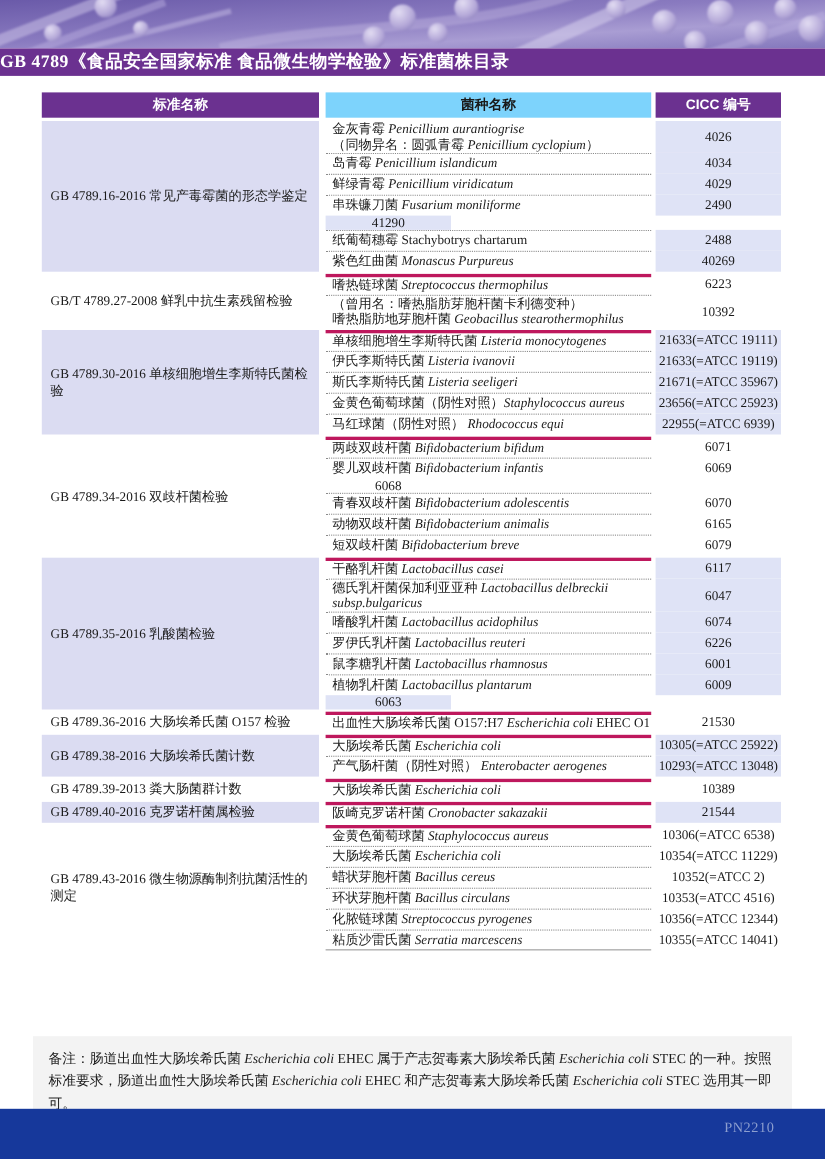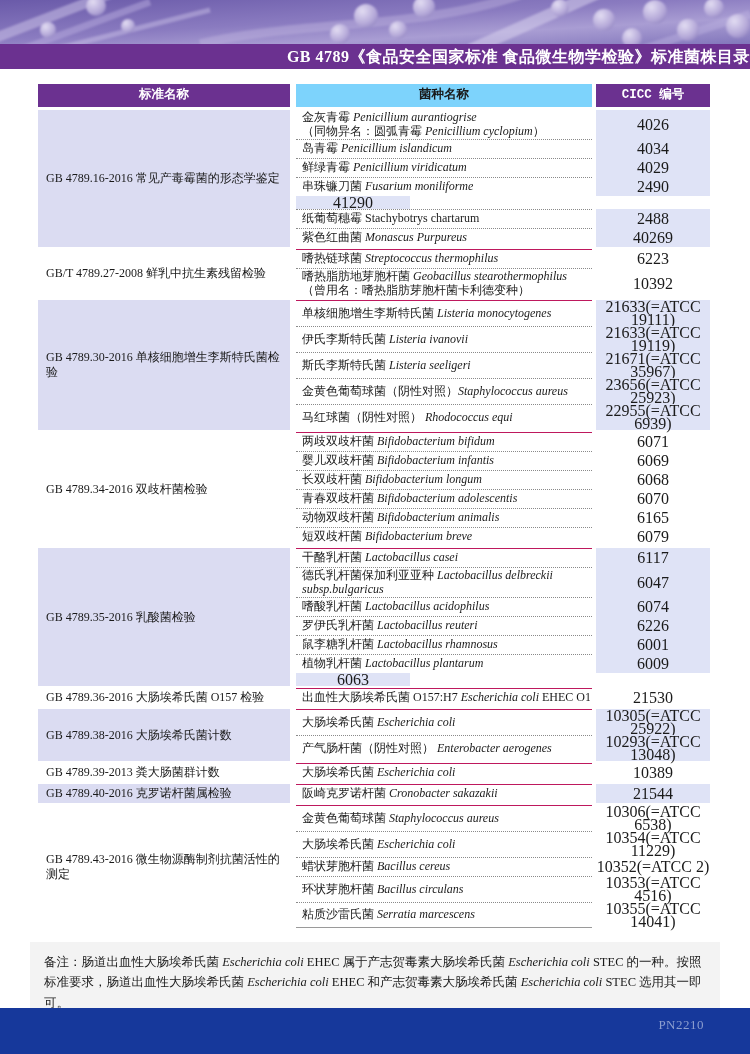--- a/index.html
+++ b/index.html
@@ -1,44 +1,44 @@
 <!DOCTYPE html>
 <html><head>
 <meta charset="utf-8">
 <style>
   html,body{margin:0;padding:0;background:#fff;}
   .page{position:relative;width:750px;height:1054px;background:#fff;overflow:hidden;
         font-family:"Liberation Serif","DejaVu Serif",serif;color:#1a1a1a;}
   .banner{position:absolute;top:0;left:0;width:750px;height:44px;overflow:hidden;}
   .titlebar{position:absolute;top:44px;left:0;width:750px;height:25px;background:#6B3190;
-            color:#fff;text-align:right;font-weight:bold;font-size:16px;line-height:25px;
+            color:#fff;text-align:left;font-weight:bold;font-size:16px;line-height:25px;
             letter-spacing:.5px;}
   .tablewrap{position:absolute;top:84px;left:38px;width:672px;}
   .hdr{display:flex;margin-bottom:3px;}
   .hcell{height:23px;line-height:23px;text-align:center;font-size:12.5px;font-weight:bold;
-         font-family:Liberation Mono, monospace;}
+         font-family:Liberation Sans, sans-serif;}
   .h1{width:252px;background:#6B3190;color:#fff;margin-right:6px;}
   .h2{width:296px;background:#7dd3fc;color:#1a1a1a;margin-right:4px;}
   .h3{width:114px;background:#6B3190;color:#fff;}
   .group{display:flex;margin-bottom:2px;}
   .col1{width:252px;margin-right:6px;display:flex;align-items:center;box-sizing:border-box;
         padding-left:8px;font-size:12px;line-height:15px;}
   .shade1{background:#DBDCF2;}
   .rowsbox{display:flex;flex-direction:column;width:414px;}
   .row{display:flex;}
   .col2{width:296px;margin-right:4px;box-sizing:border-box;padding:1px 2px 1px 6px;
         min-height:19px;display:flex;flex-direction:column;justify-content:center;
         font-size:12px;}
   .row:not(:first-child) .col2{border-top:1px dotted #8a8a8a;}
-  .group:not(:first-child) .row:first-child .col2{border-top:1px solid #be185d;}
+  .group:not(:first-child) .row:first-child .col2{border-top:3px solid #be185d;}
   .group:last-child .row:last-child .col2{border-bottom:1px solid #9a9a9a;}
   .line{line-height:13.5px;white-space:nowrap;overflow:hidden;}
   .lat{font-style:italic;}
   .col3{width:114px;display:flex;align-items:center;justify-content:center;text-align:center;
-        font-size:16px;line-height:13px;}
+        font-size:12px;line-height:13px;}
   .shade3{background:#DFE3F6;}
   .notebox{position:absolute;top:942px;left:30px;width:690px;box-sizing:border-box;
            background:#F3F3F3;padding:10px 14px;font-size:12.5px;line-height:1.62;}
   .footerbar{position:absolute;top:1008px;left:0;width:750px;height:46px;background:#16389B;}
   .pn{position:absolute;top:9px;right:46px;color:#8C9ECF;font-size:13px;letter-spacing:.5px;}
 </style>
 </head>
 <body>
 
 <div class="page">
@@ -145,22 +145,22 @@
           <div class="col1">GB/T 4789.27-2008 鲜乳中抗生素残留检验</div>
           <div class="rowsbox">
             <div class="row">
               <div class="col2">
                 <div class="line"><span>嗜热链球菌 </span><span class="lat">Streptococcus thermophilus</span></div>
               </div>
               <div class="col3">6223</div>
             </div>
             <div class="row">
               <div class="col2">
+                <div class="line"><span>（曾用名：嗜热脂肪芽胞杆菌卡利德变种）</span></div>
                 <div class="line"><span>嗜热脂肪地芽胞杆菌 </span><span class="lat">Geobacillus stearothermophilus</span></div>
-                <div class="line"><span>（曾用名：嗜热脂肪芽胞杆菌卡利德变种）</span></div>
               </div>
               <div class="col3">10392</div>
             </div>
           </div>
         </div>
         <div class="group">
           <div class="col1 shade1">GB 4789.30-2016 单核细胞增生李斯特氏菌检验</div>
           <div class="rowsbox">
             <div class="row">
               <div class="col2">
@@ -203,23 +203,20 @@
               </div>
               <div class="col3">6071</div>
             </div>
             <div class="row">
               <div class="col2">
                 <div class="line"><span>婴儿双歧杆菌 </span><span class="lat">Bifidobacterium infantis</span></div>
               </div>
               <div class="col3">6069</div>
             </div>
             <div class="row">
-              <div class="col2">
-                <div class="line"><span>长双歧杆菌 </span><span class="lat">Bifidobacterium longum</span></div>
-              </div>
               <div class="col3">6068</div>
             </div>
             <div class="row">
               <div class="col2">
                 <div class="line"><span>青春双歧杆菌 </span><span class="lat">Bifidobacterium adolescentis</span></div>
               </div>
               <div class="col3">6070</div>
             </div>
             <div class="row">
               <div class="col2">
@@ -349,20 +346,26 @@
               <div class="col2">
                 <div class="line"><span>蜡状芽胞杆菌 </span><span class="lat">Bacillus cereus</span></div>
               </div>
               <div class="col3">10352(=ATCC 2)</div>
             </div>
             <div class="row">
               <div class="col2">
                 <div class="line"><span>环状芽胞杆菌 </span><span class="lat">Bacillus circulans</span></div>
               </div>
               <div class="col3">10353(=ATCC 4516)</div>
+            </div>
+            <div class="row">
+              <div class="col2">
+                <div class="line"><span>化脓链球菌 </span><span class="lat">Streptococcus pyrogenes</span></div>
+              </div>
+              <div class="col3">10356(=ATCC 12344)</div>
             </div>
             <div class="row">
               <div class="col2">
                 <div class="line"><span>粘质沙雷氏菌 </span><span class="lat">Serratia marcescens</span></div>
               </div>
               <div class="col3">10355(=ATCC 14041)</div>
             </div>
           </div>
         </div>
       </div>

